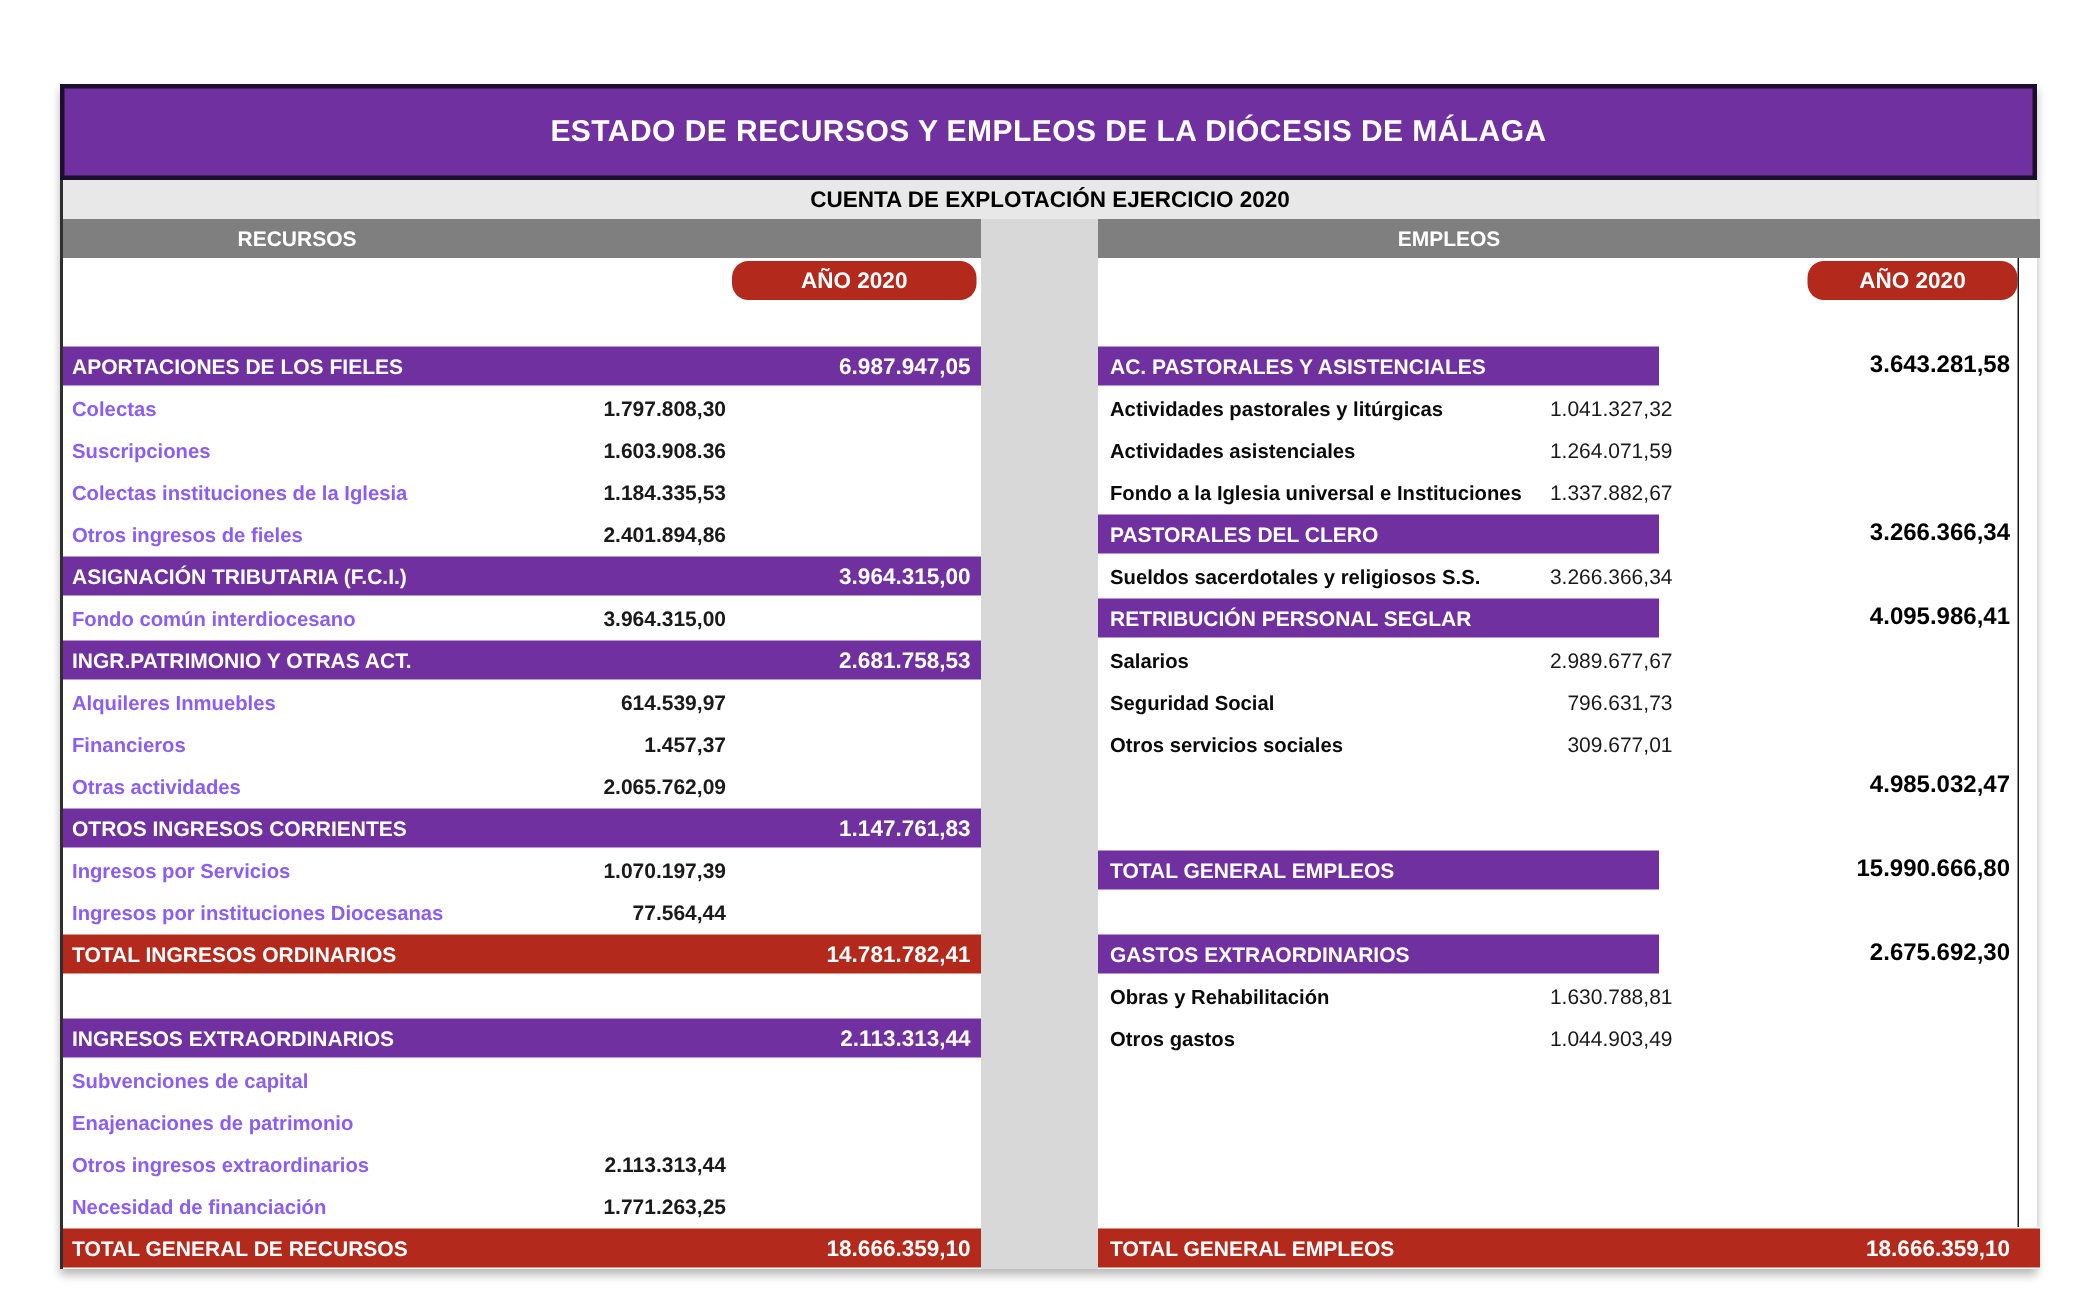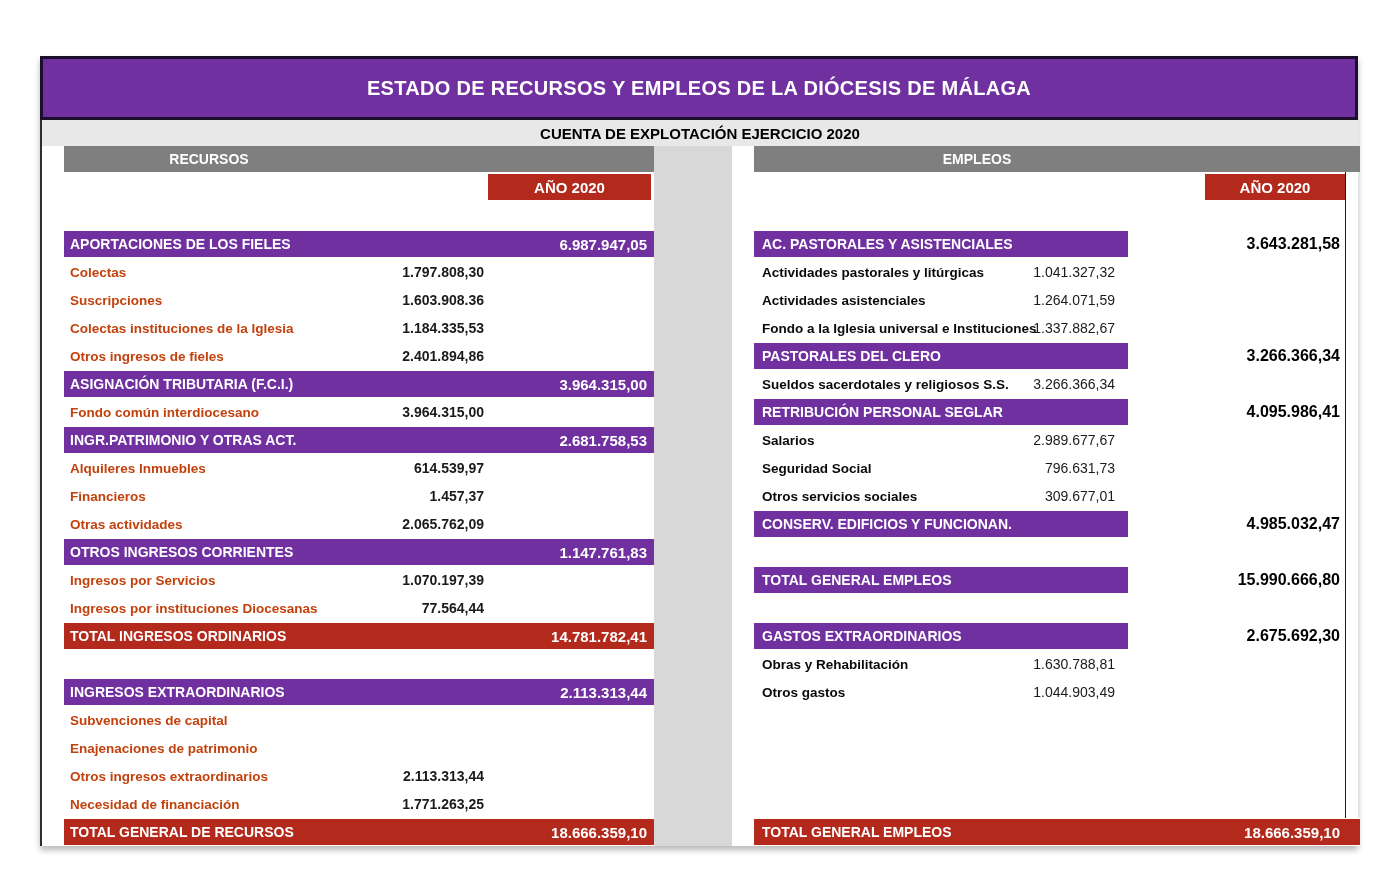--- a/index.html
+++ b/index.html
@@ -13,42 +13,42 @@
             display:flex; align-items:center; justify-content:center; }
   .banner span { color:#fff; font-weight:bold; font-size:20px; letter-spacing:.3px; }
   .subtitle { height:26px; background:#e9e8e8; border-left:2px solid #2f2f2f;
               display:flex; align-items:center; justify-content:center;
               color:#000; font-weight:bold; font-size:15px; }
 
   
   .body { display:grid; grid-template-columns:612px 78px 628px;
           border-left:2px solid #2f2f2f; background:#fff; }
   .divider { background:#d8d8d8; }
-  .half { position:relative;padding-left:22px; }
+  .half { position:relative; }
 
   .colhead { height:26px; background:#7f7f7f; color:#fff; font-weight:bold;
              font-size:14px; display:flex; align-items:center; justify-content:center; }
   .colhead.lft { padding-right:300px; }
   .colhead.rgt { padding-right:160px; }
 
   .yearrow { height:30px; position:relative; }
   .yearcell { position:absolute; top:2px; height:26px; background:var(--red);
               color:#fff; font-weight:bold; font-size:15px;
-              display:flex; align-items:center; justify-content:center; }
+              display:flex; align-items:center; justify-content:center;border-radius:11px; }
   .half.lft .yearcell { right:3px; width:163px; }
   .half.rgt .yearcell { right:15px; width:140px; }
   .spacer { height:28px; }
 
   .vline { position:absolute; top:26px; bottom:0; right:14px; width:1px;
            background:#1a1a1a; }
 
   
   .lrow { height:28px; display:grid; grid-template-columns:1fr 140px 170px;
           align-items:center; }
-  .lrow .lbl  { font-weight:bold; font-size:13.5px; color:#c2410c; padding-left:6px; white-space:nowrap; }
+  .lrow .lbl  { font-weight:bold; font-size:13.5px; color:#8b5cf6; padding-left:6px; white-space:nowrap; }
   .lrow .val  { font-size:14px; color:#1a1a1a; text-align:right;font-weight:bold; }
   .lrow.sec, .lrow.tot { box-shadow:inset 0 1px 0 #fff, inset 0 -1px 0 #fff; }
   .lrow.sec { background:var(--purple); }
   .lrow.tot { background:var(--red); }
   .lrow.sec .lbl, .lrow.tot .lbl { grid-column:1/3; color:#fff; font-size:14px; }
   .lrow .yval { grid-column:3; text-align:right; padding-right:7px;
                 color:#fff; font-weight:bold; font-size:15px; }
 
   
   .rrow { height:28px; position:relative; display:flex; align-items:center; }
@@ -215,23 +215,20 @@
           </div>
           <div class="rrow item">
             <span class="lbl">Seguridad Social</span>
             <span class="val">796.631,73</span>
           </div>
           <div class="rrow item">
             <span class="lbl">Otros servicios sociales</span>
             <span class="val">309.677,01</span>
           </div>
           <div class="rrow sec">
-            <span class="rbar">
-              <span class="lbl">CONSERV. EDIFICIOS Y FUNCIONAN.</span>
-            </span>
             <span class="ryear">4.985.032,47</span>
           </div>
           <div class="rrow blank"></div>
           <div class="rrow sec">
             <span class="rbar">
               <span class="lbl">TOTAL GENERAL EMPLEOS</span>
             </span>
             <span class="ryear">15.990.666,80</span>
           </div>
           <div class="rrow blank"></div>

